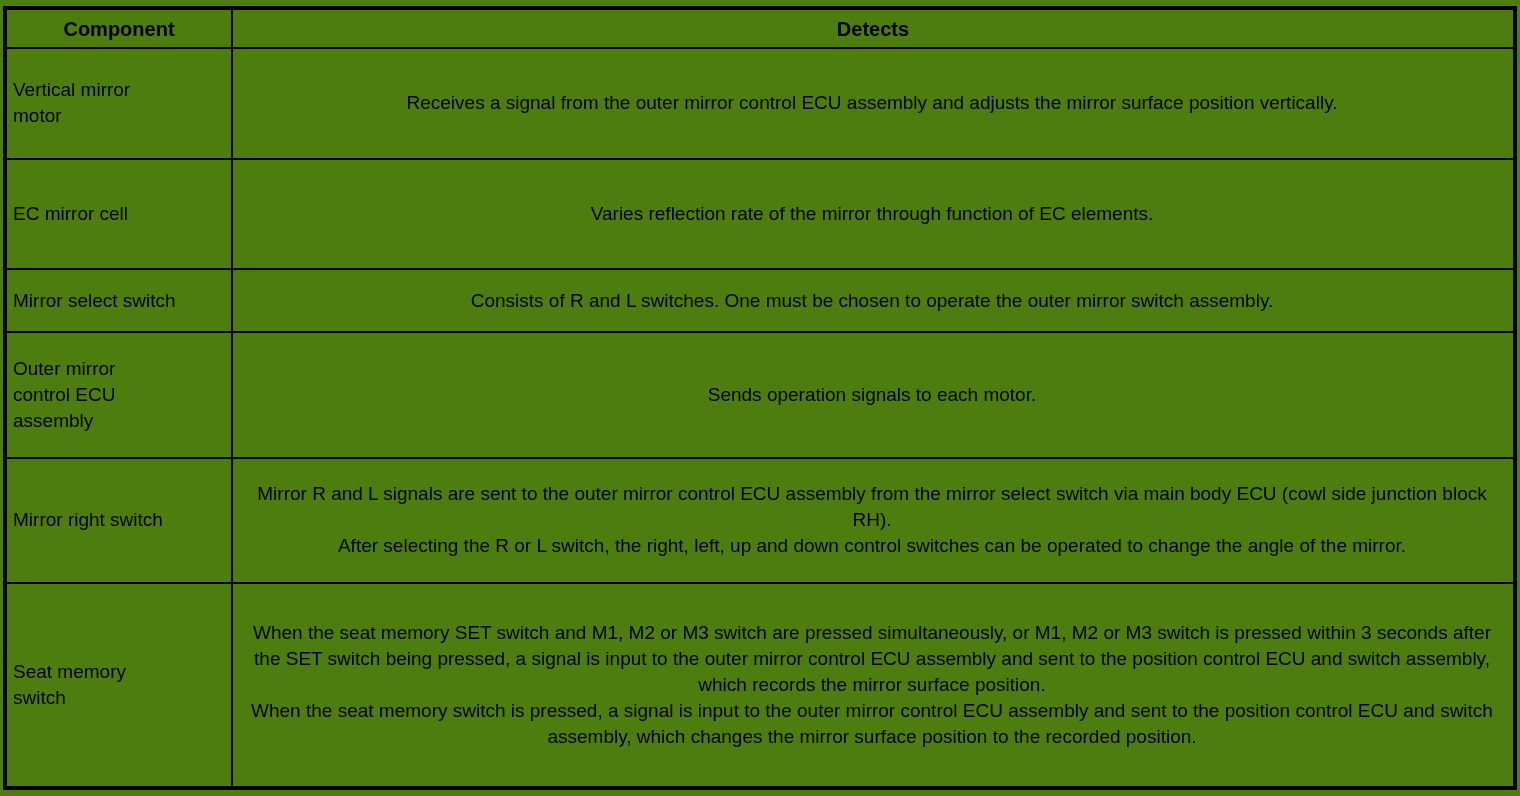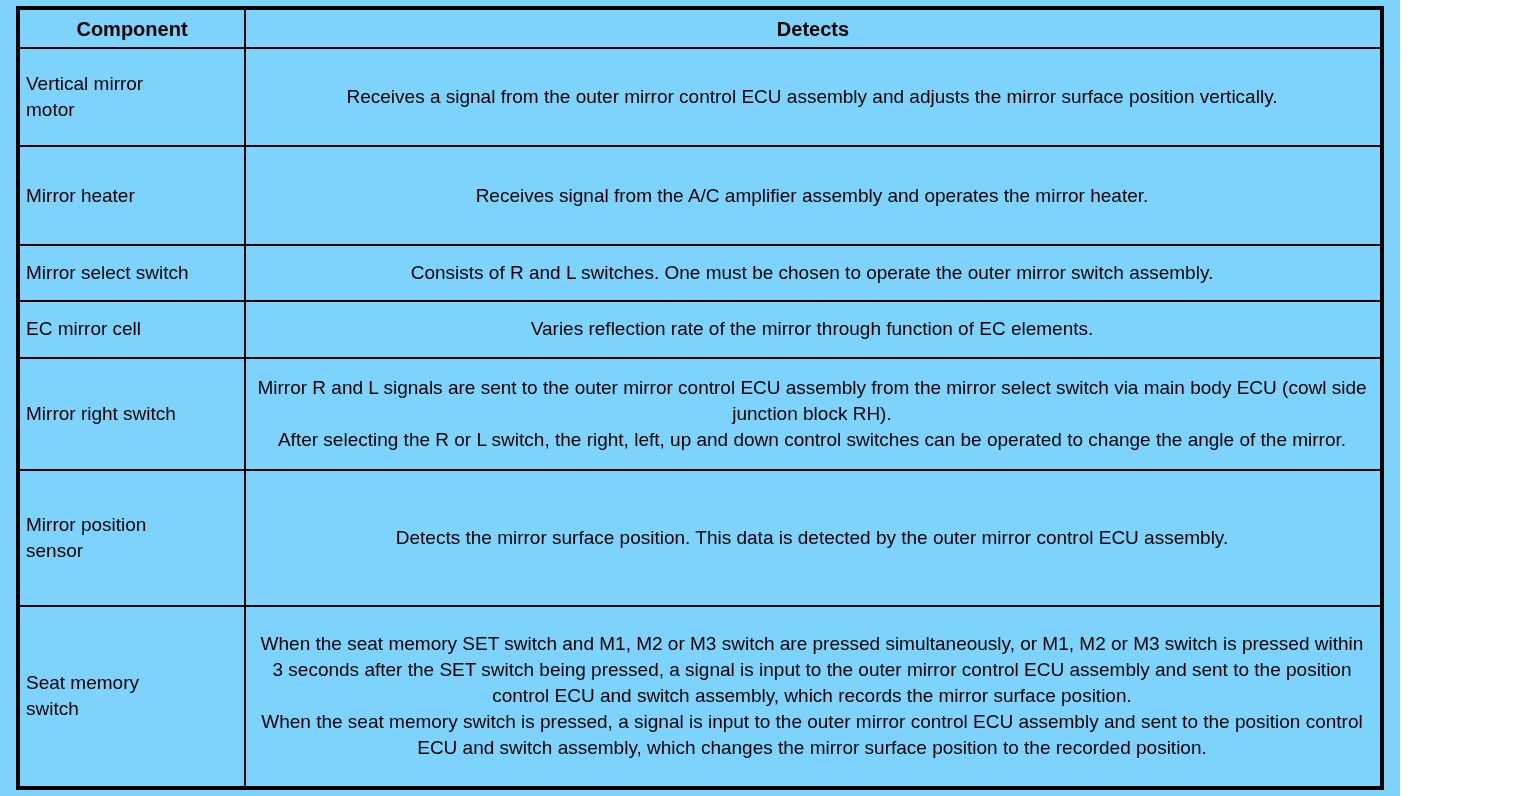--- a/index.html
+++ b/index.html
@@ -3,25 +3,25 @@
 <meta charset="utf-8">
 <style>
   html, body {
     margin: 0;
     padding: 0;
     background: #ffffff;
     font-family: "Liberation Sans", sans-serif;
     color: #000000;
   }
   .page {
-    width: 1400px;
+    width: 1520px;
     height: 796px;
     box-sizing: border-box;
-    background: #7dd3fc;
-    padding: 6px 16px;
+    background: #4d7c0f;
+    padding: 6px 3px;
   }
   table.spec-table {
     width: 100%;
     height: 784px;
     border-collapse: collapse;
     table-layout: fixed;
   }
   table.spec-table, table.spec-table th, table.spec-table td {
     border: 2px solid #000000;
   }
@@ -74,40 +74,37 @@
         <th class="col-function">Detects</th>
       </tr>
     </thead>
     <tbody>
       <tr>
         <td class="cell-component">Vertical mirror
 motor</td>
         <td class="cell-function">Receives a signal from the outer mirror control ECU assembly and adjusts the mirror surface position vertically.</td>
       </tr>
       <tr>
-        <td class="cell-component">Mirror heater</td>
-        <td class="cell-function">Receives signal from the A/C amplifier assembly and operates the mirror heater.</td>
+        <td class="cell-component">EC mirror cell</td>
+        <td class="cell-function">Varies reflection rate of the mirror through function of EC elements.</td>
       </tr>
       <tr>
         <td class="cell-component">Mirror select switch</td>
         <td class="cell-function">Consists of R and L switches. One must be chosen to operate the outer mirror switch assembly.</td>
       </tr>
       <tr>
-        <td class="cell-component">EC mirror cell</td>
-        <td class="cell-function">Varies reflection rate of the mirror through function of EC elements.</td>
+        <td class="cell-component">Outer mirror
+control ECU
+assembly</td>
+        <td class="cell-function">Sends operation signals to each motor.</td>
       </tr>
       <tr>
         <td class="cell-component">Mirror right switch</td>
         <td class="cell-function">Mirror R and L signals are sent to the outer mirror control ECU assembly from the mirror select switch via main body ECU (cowl side junction block RH).
 After selecting the R or L switch, the right, left, up and down control switches can be operated to change the angle of the mirror.</td>
-      </tr>
-      <tr>
-        <td class="cell-component">Mirror position
-sensor</td>
-        <td class="cell-function">Detects the mirror surface position. This data is detected by the outer mirror control ECU assembly.</td>
       </tr>
       <tr>
         <td class="cell-component">Seat memory
 switch</td>
         <td class="cell-function">When the seat memory SET switch and M1, M2 or M3 switch are pressed simultaneously, or M1, M2 or M3 switch is pressed within 3 seconds after the SET switch being pressed, a signal is input to the outer mirror control ECU assembly and sent to the position control ECU and switch assembly, which records the mirror surface position.
 When the seat memory switch is pressed, a signal is input to the outer mirror control ECU assembly and sent to the position control ECU and switch assembly, which changes the mirror surface position to the recorded position.</td>
       </tr>
     </tbody>
   </table>
 </div>

